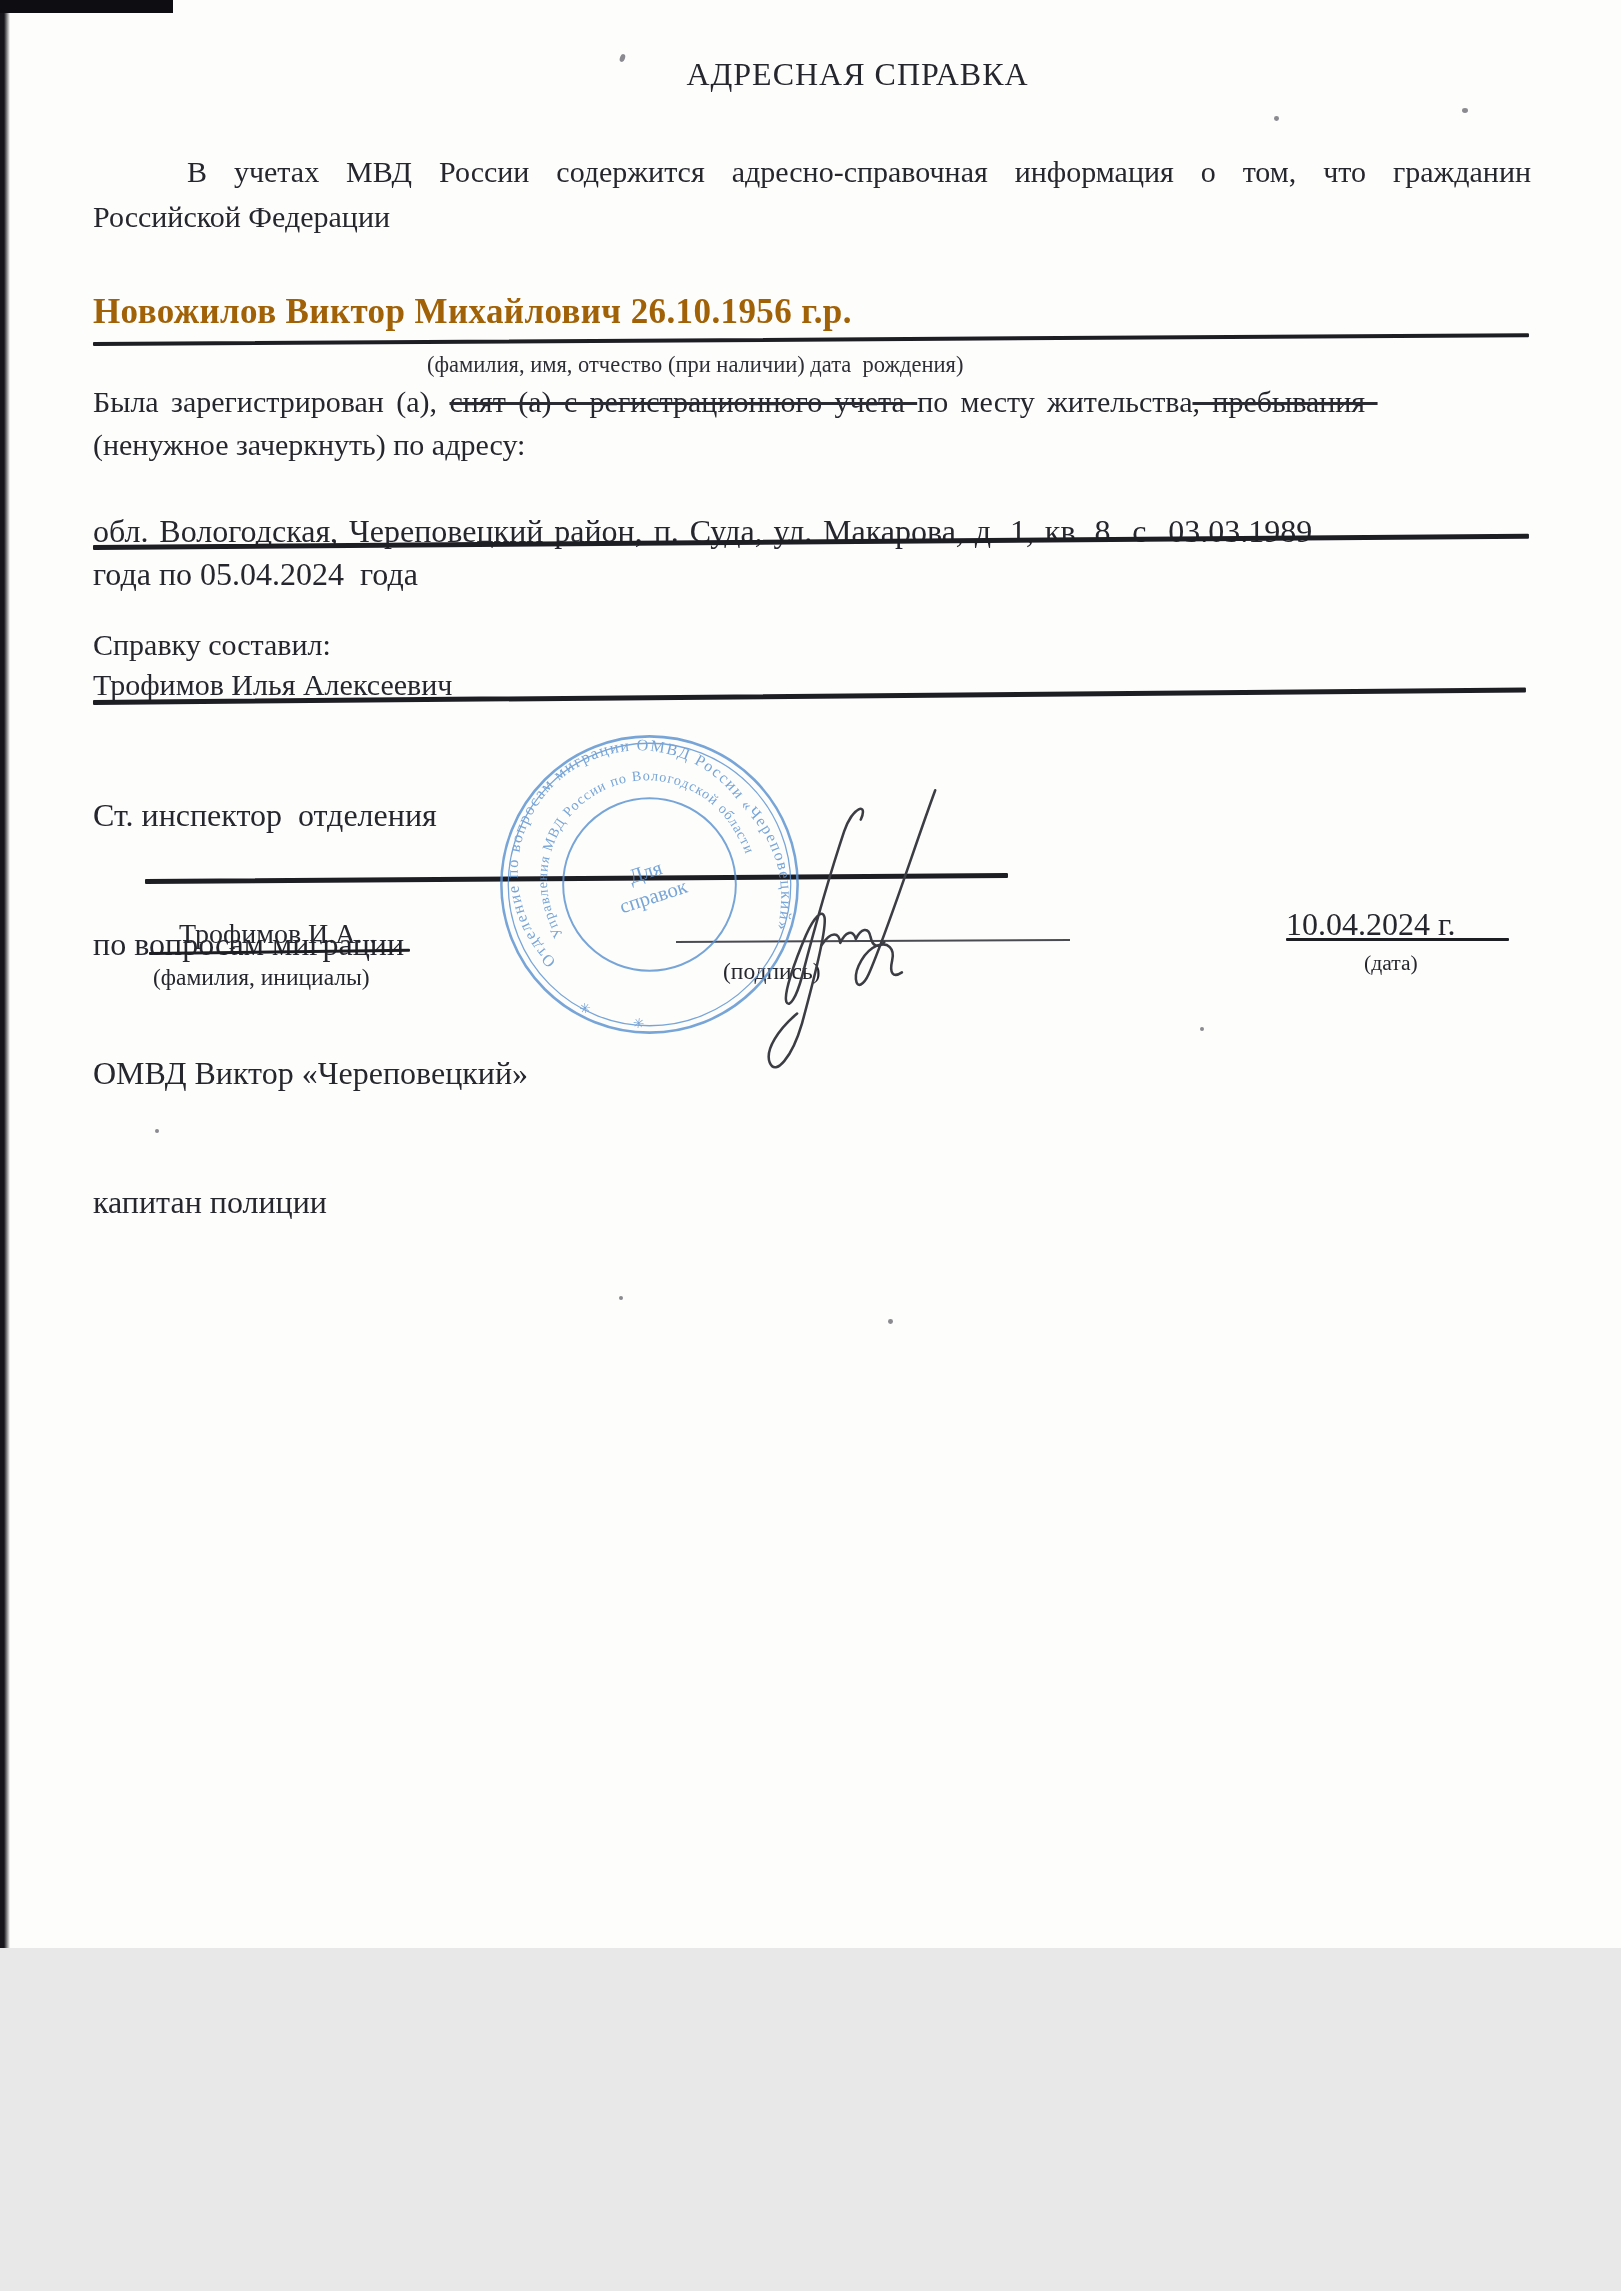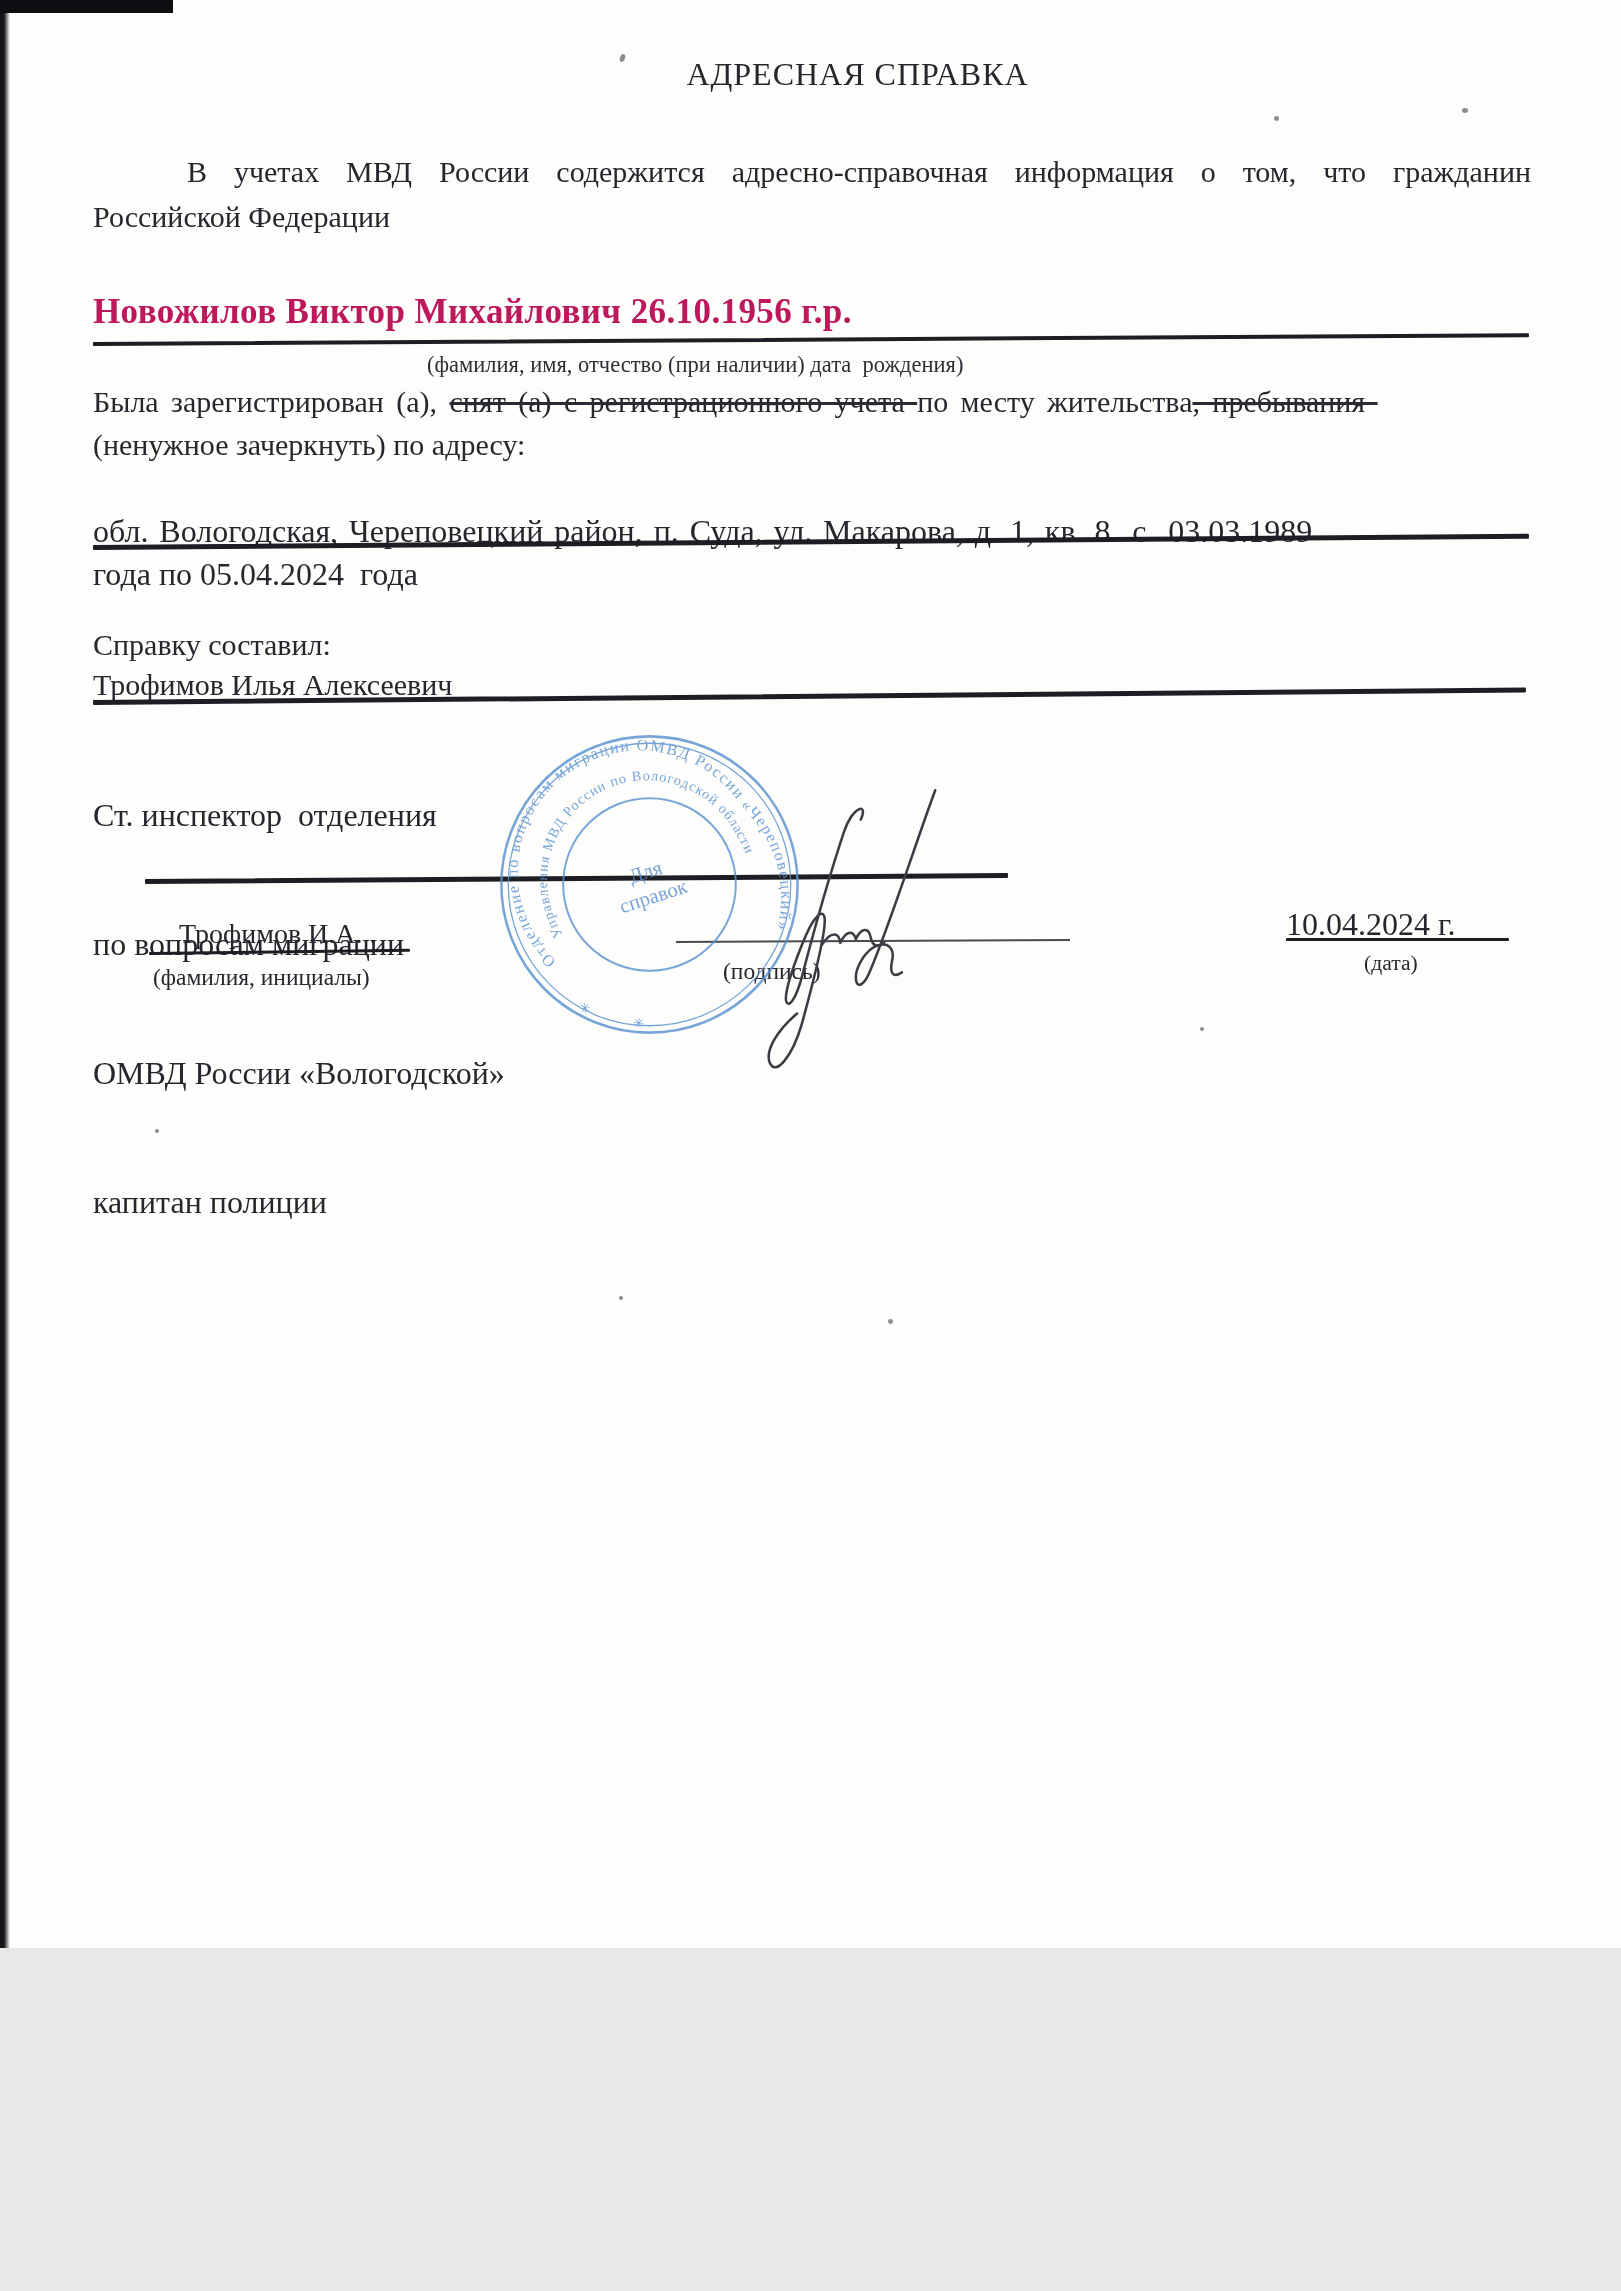--- a/index.html
+++ b/index.html
@@ -21,21 +21,21 @@
   .speck{position:absolute;background:#8a8a90;border-radius:50%;}
   .title{font-size:32px;letter-spacing:1px;}
   .body31{font-size:30px;}
   .body33{font-size:32px;margin-top:44px;}
   .cap{font-size:22.5px;color:#2e2e36;}
   .intro1{
     position:absolute;left:93px;top:155px;width:1438px;
     font-size:30px;text-indent:94px;
     text-align:justify;text-align-last:justify;white-space:normal;
   }
-  .name{font-size:35px;font-weight:bold;letter-spacing:0.4px;color:#be185d;}
+  .name{font-size:35px;font-weight:bold;letter-spacing:0.4px;color:#a16207;}
   .role{position:absolute;left:93px;top:708px;font-size:32px;line-height:43px;white-space:pre;}
   .stamp{position:absolute;left:495px;top:730px;opacity:.82;}
   .sig{position:absolute;left:743px;top:753px;}
 </style>
 </head>
 <body>
 
 <div class="page">
 
   <div class="scan-edge-left"></div>
@@ -57,21 +57,21 @@
   <div class="t body33" style="left:93px;top:511px;">года по 05.04.2024  года</div>
   <div class="rule" style="left:93px;top:545px;width:1436px;height:4.9px;transform:rotate(-0.45deg);"></div>
 
   <div class="t body31" style="left:93px;top:627px;">Справку составил:</div>
   <div class="t body31" style="left:93px;top:667px;">Трофимов Илья Алексеевич</div>
   <div class="rule" style="left:93px;top:700px;width:1433px;height:4.9px;transform:rotate(-0.5deg);"></div>
 
   <div class="role">
     <div>Ст. инспектор  отделения</div>
     <div>по вопросам миграции</div>
-    <div>ОМВД России «Вологодской»</div>
+    <div>ОМВД Виктор «Череповецкий»</div>
     <div>капитан полиции</div>
   </div>
   <div class="rule" style="left:145px;top:879px;width:863px;height:4.9px;transform:rotate(-0.4deg);"></div>
 
   <div class="t" style="left:179px;top:917px;font-size:28px;text-align:right;">Трофимов И.А. .</div>
   <div class="rule" style="left:149px;top:952px;width:261px;height:2.9px;transform:rotate(-0.7deg);"></div>
   <div class="t" style="left:153px;top:963px;font-size:23.5px;">(фамилия, инициалы)</div>
 
   <div class="thin-rule" style="left:676px;top:941px;width:394px;height:2px;transform:rotate(-0.3deg);"></div>
   <div class="t" style="left:723px;top:957px;font-size:23.5px;">(подпись)</div>

